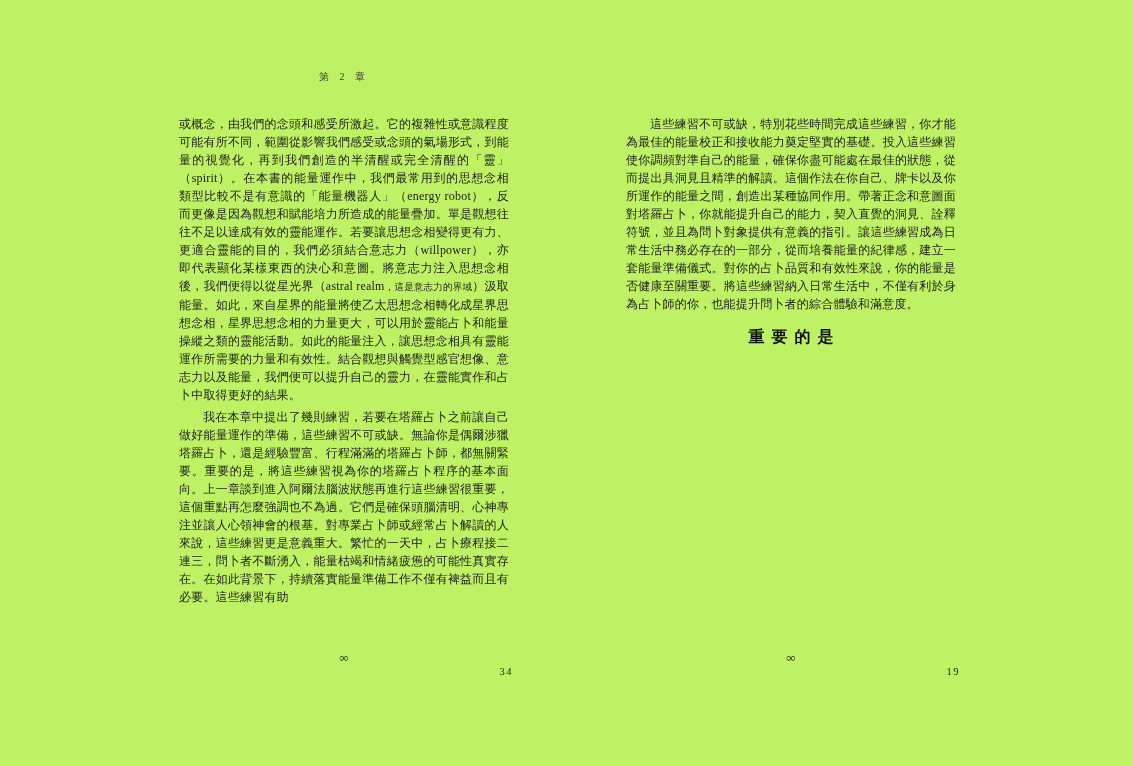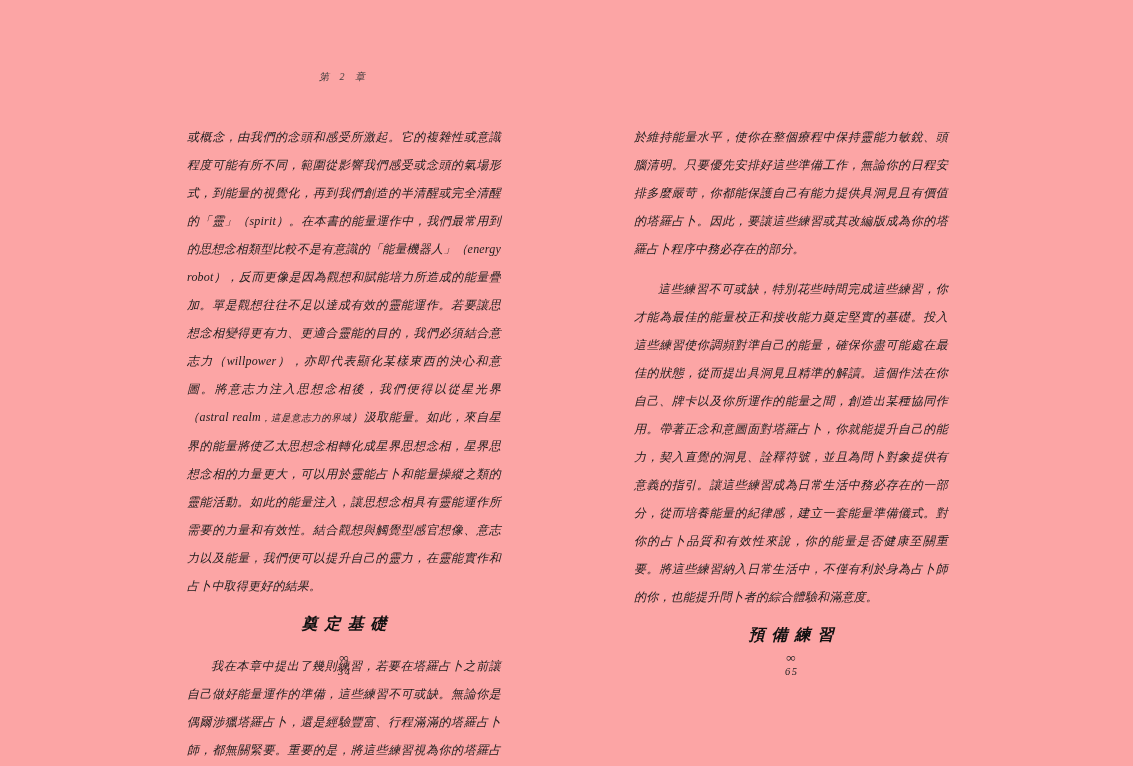--- a/index.html
+++ b/index.html
@@ -11,22 +11,21 @@
     width: 1133px;
     height: 766px;
     position: relative;
     overflow: hidden;
     font-family: "Liberation Serif", "DejaVu Serif", serif;
     color: #1c1c1c;
   }
   .spread {
     position: absolute;
     inset: 0;
-    background: #fca5a5;
-    font-style: italic;
+    background: #bef264;
   }
   .column {
     position: absolute;
     top: 0;
     width: 338px;
     height: 766px;
   }
   .col-left  { left: 175px; }
   .col-right { left: 622px; }
   .running-header {
@@ -39,23 +38,23 @@
     letter-spacing: 4px;
     color: #3a3a3a;
   }
   .body-text {
     position: absolute;
     top: 111px;
     left: 0;
     width: 100%;
   }
   .para {
-    margin: 12px;
+    margin: 4px;
     font-size: 12px;
-    line-height: 28px;
+    line-height: 18px;
     text-align: justify;
     letter-spacing: 0.2px;
   }
   .para.indent { text-indent: 2em; }
   .small-run { font-size: 9.5px; }
   .section-heading {
     margin: 14px 0 17px 0;
     text-align: center;
     font-size: 16px;
     font-weight: bold;
@@ -74,45 +73,44 @@
     font-size: 13px;
     line-height: 14px;
     color: #222222;
   }
   .pagenum {
     margin-top: 1px;
     font-size: 10.5px;
     letter-spacing: 1.5px;
     padding-left: 1.5px;
     color: #222222;
+    text-align: right;
   }
 </style>
 </head>
 <body>
 
 <div class="spread">
 
   <section class="column col-left">
     <div class="running-header">第 2 章</div>
     <div class="body-text">
       <p class="para"><span>或概念，由我們的念頭和感受所激起。它的複雜性或意識程度可能有所不同，範圍從影響我們感受或念頭的氣場形式，到能量的視覺化，再到我們創造的半清醒或完全清醒的「靈」（spirit）。在本書的能量運作中，我們最常用到的思想念相類型比較不是有意識的「能量機器人」（energy robot），反而更像是因為觀想和賦能培力所造成的能量疊加。單是觀想往往不足以達成有效的靈能運作。若要讓思想念相變得更有力、更適合靈能的目的，我們必須結合意志力（willpower），亦即代表顯化某樣東西的決心和意圖。將意志力注入思想念相後，我們便得以從星光界（astral realm</span><span class="small-run">，這是意志力的界域</span><span>）汲取能量。如此，來自星界的能量將使乙太思想念相轉化成星界思想念相，星界思想念相的力量更大，可以用於靈能占卜和能量操縱之類的靈能活動。如此的能量注入，讓思想念相具有靈能運作所需要的力量和有效性。結合觀想與觸覺型感官想像、意志力以及能量，我們便可以提升自己的靈力，在靈能實作和占卜中取得更好的結果。</span></p>
-      <h2 class="section-heading">奠定基礎</h2>
       <p class="para indent">我在本章中提出了幾則練習，若要在塔羅占卜之前讓自己做好能量運作的準備，這些練習不可或缺。無論你是偶爾涉獵塔羅占卜，還是經驗豐富、行程滿滿的塔羅占卜師，都無關緊要。重要的是，將這些練習視為你的塔羅占卜程序的基本面向。上一章談到進入阿爾法腦波狀態再進行這些練習很重要，這個重點再怎麼強調也不為過。它們是確保頭腦清明、心神專注並讓人心領神會的根基。對專業占卜師或經常占卜解讀的人來說，這些練習更是意義重大。繁忙的一天中，占卜療程接二連三，問卜者不斷湧入，能量枯竭和情緒疲憊的可能性真實存在。在如此背景下，持續落實能量準備工作不僅有裨益而且有必要。這些練習有助</p>
     </div>
     <div class="footer">
       <div class="ornament">∞</div>
       <div class="pagenum">34</div>
     </div>
   </section>
 
   <section class="column col-right">
     <div class="body-text">
-      <p class="para">於維持能量水平，使你在整個療程中保持靈能力敏銳、頭腦清明。只要優先安排好這些準備工作，無論你的日程安排多麼嚴苛，你都能保護自己有能力提供具洞見且有價值的塔羅占卜。因此，要讓這些練習或其改編版成為你的塔羅占卜程序中務必存在的部分。</p>
       <p class="para indent">這些練習不可或缺，特別花些時間完成這些練習，你才能為最佳的能量校正和接收能力奠定堅實的基礎。投入這些練習使你調頻對準自己的能量，確保你盡可能處在最佳的狀態，從而提出具洞見且精準的解讀。這個作法在你自己、牌卡以及你所運作的能量之間，創造出某種協同作用。帶著正念和意圖面對塔羅占卜，你就能提升自己的能力，契入直覺的洞見、詮釋符號，並且為問卜對象提供有意義的指引。讓這些練習成為日常生活中務必存在的一部分，從而培養能量的紀律感，建立一套能量準備儀式。對你的占卜品質和有效性來說，你的能量是否健康至關重要。將這些練習納入日常生活中，不僅有利於身為占卜師的你，也能提升問卜者的綜合體驗和滿意度。</p>
-      <h2 class="section-heading">預備練習</h2>
+      <h2 class="section-heading">重要的是</h2>
     </div>
     <div class="footer">
       <div class="ornament">∞</div>
-      <div class="pagenum">65</div>
+      <div class="pagenum">19</div>
     </div>
   </section>
 
 </div>
 
 </body></html>

